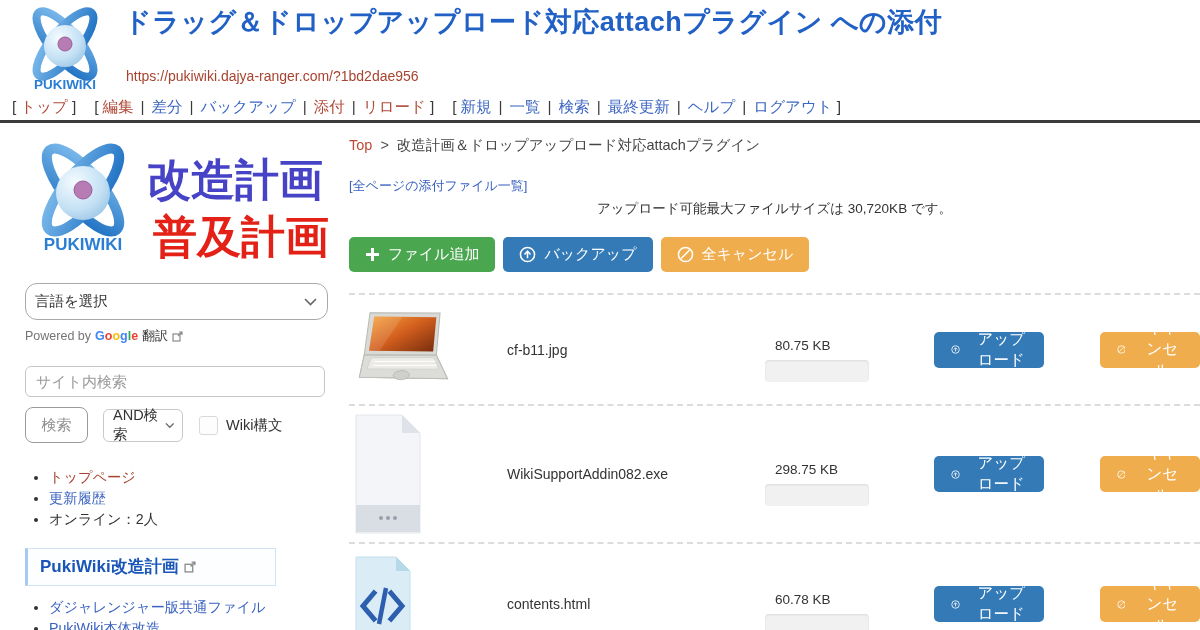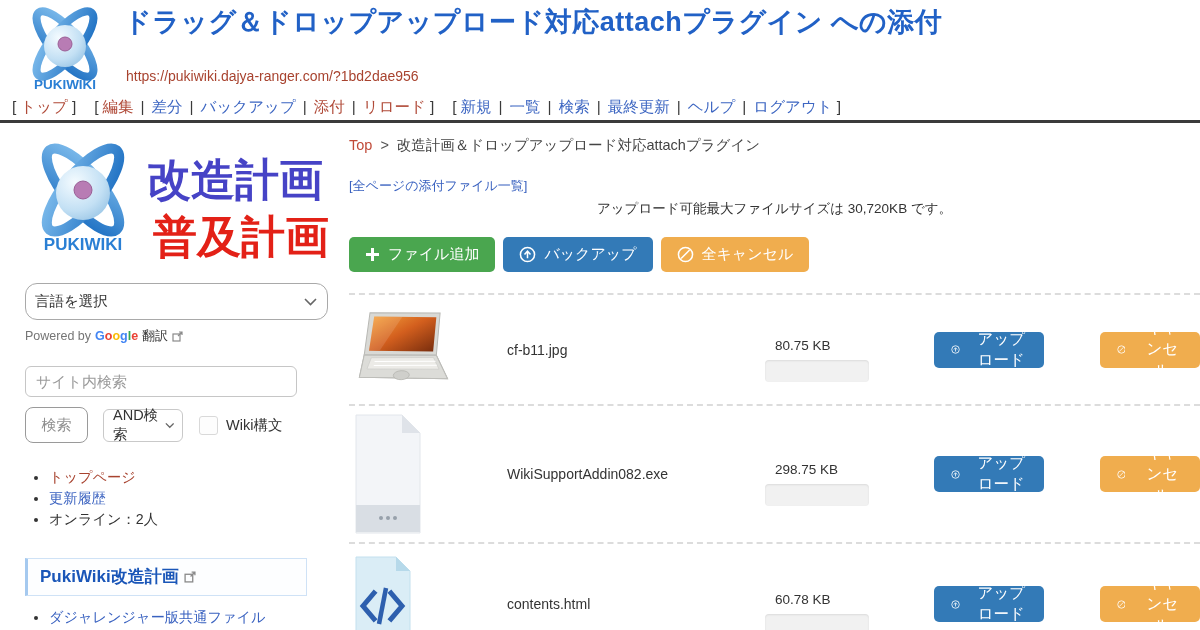--- a/index.html
+++ b/index.html
@@ -29,37 +29,37 @@
   
   .sb-banner { display:block; cursor:pointer; }
   .sb-select { width:303px; height:37px; margin-top:13px; border:1px solid #a9a9a9; border-radius:12px;
     display:flex; align-items:center; justify-content:space-between; padding:0 10px 0 9px; font-size:14.5px; color:#333; cursor:pointer; background:#fff; }
   .sb-powered { margin-top:7px; font-size:12.5px; color:#757575; display:flex; align-items:center; gap:4px; }
   .sb-powered .tr { color:#333; font-size:13px; }
   .gword { font-weight:bold; letter-spacing:0; }
   .gc0{color:#4285F4}.gc1{color:#EA4335}.gc2{color:#FBBC05}.gc3{color:#4285F4}.gc4{color:#34A853}.gc5{color:#EA4335}
   .ext { display:inline-block; vertical-align:1px; }
 
-  .sb-search { width:272px; height:31px; margin-top:21px; border:1px solid #c6c6c6; border-radius:6px; padding:0 10px;
+  .sb-search { width:300px; height:31px; margin-top:21px; border:1px solid #c6c6c6; border-radius:6px; padding:0 10px;
     font-size:15px; color:#333; font-family:inherit; }
   .sb-search::placeholder { color:#9a9a9a; }
   .sb-controls { margin-top:10px; display:flex; align-items:center; }
   .btn-kensaku { width:63px; height:36px; background:#fff; border:1px solid #9a9a9a; border-radius:8px;
     font-size:15px; color:#8f8f8f; font-family:inherit; cursor:pointer; }
   .sel-and { margin-left:15px; width:80px; height:33px; border:1px solid #c9c9c9; border-radius:6px; background:#fff;
     display:flex; align-items:center; justify-content:space-between; padding:0 8px 0 9px; font-size:14.5px; color:#333; cursor:pointer; }
   .checkbox { margin-left:16px; width:19px; height:19px; border:1px solid #d9d9d9; border-radius:3px; background:#fdfdfd; cursor:pointer; flex:0 0 19px; }
   .cb-label { margin-left:8px; font-size:14.5px; color:#333; }
 
   ul.sb-list { margin-top:25px; padding-left:24px; list-style:disc; }
   ul.sb-list li { font-size:14.2px; line-height:19px; margin-bottom:2px; color:#333; }
   ul.sb-list a { text-decoration:none; cursor:pointer; }
   a.lk-b { color:#3a62c0; } a.lk-v { color:#a8432f; }
 
-  .sb-h2 { margin-top:29px; width:282px; background:#fdfeff; border:1px solid #cfe2f6; border-left:3px solid #a5c9ef;
+  .sb-h2 { margin-top:19px; width:251px; background:#fdfeff; border:1px solid #cfe2f6; border-left:3px solid #a5c9ef;
     padding:6px 10px 7px 12px; display:flex; align-items:center; gap:5px; }
   .sb-h2 a { font-size:17px; font-weight:bold; color:#1a56b8; text-decoration:none; cursor:pointer; }
 
   ul.sb-links { margin-top:12px; padding-left:24px; list-style:disc; }
   ul.sb-links li { font-size:14.2px; line-height:19.5px; margin-bottom:1px; color:#333; }
   ul.sb-links a { text-decoration:none; cursor:pointer; }
 
   
   .breadcrumb { font-size:14.5px; color:#444; }
   .breadcrumb a { color:#c04a38; text-decoration:none; cursor:pointer; }

